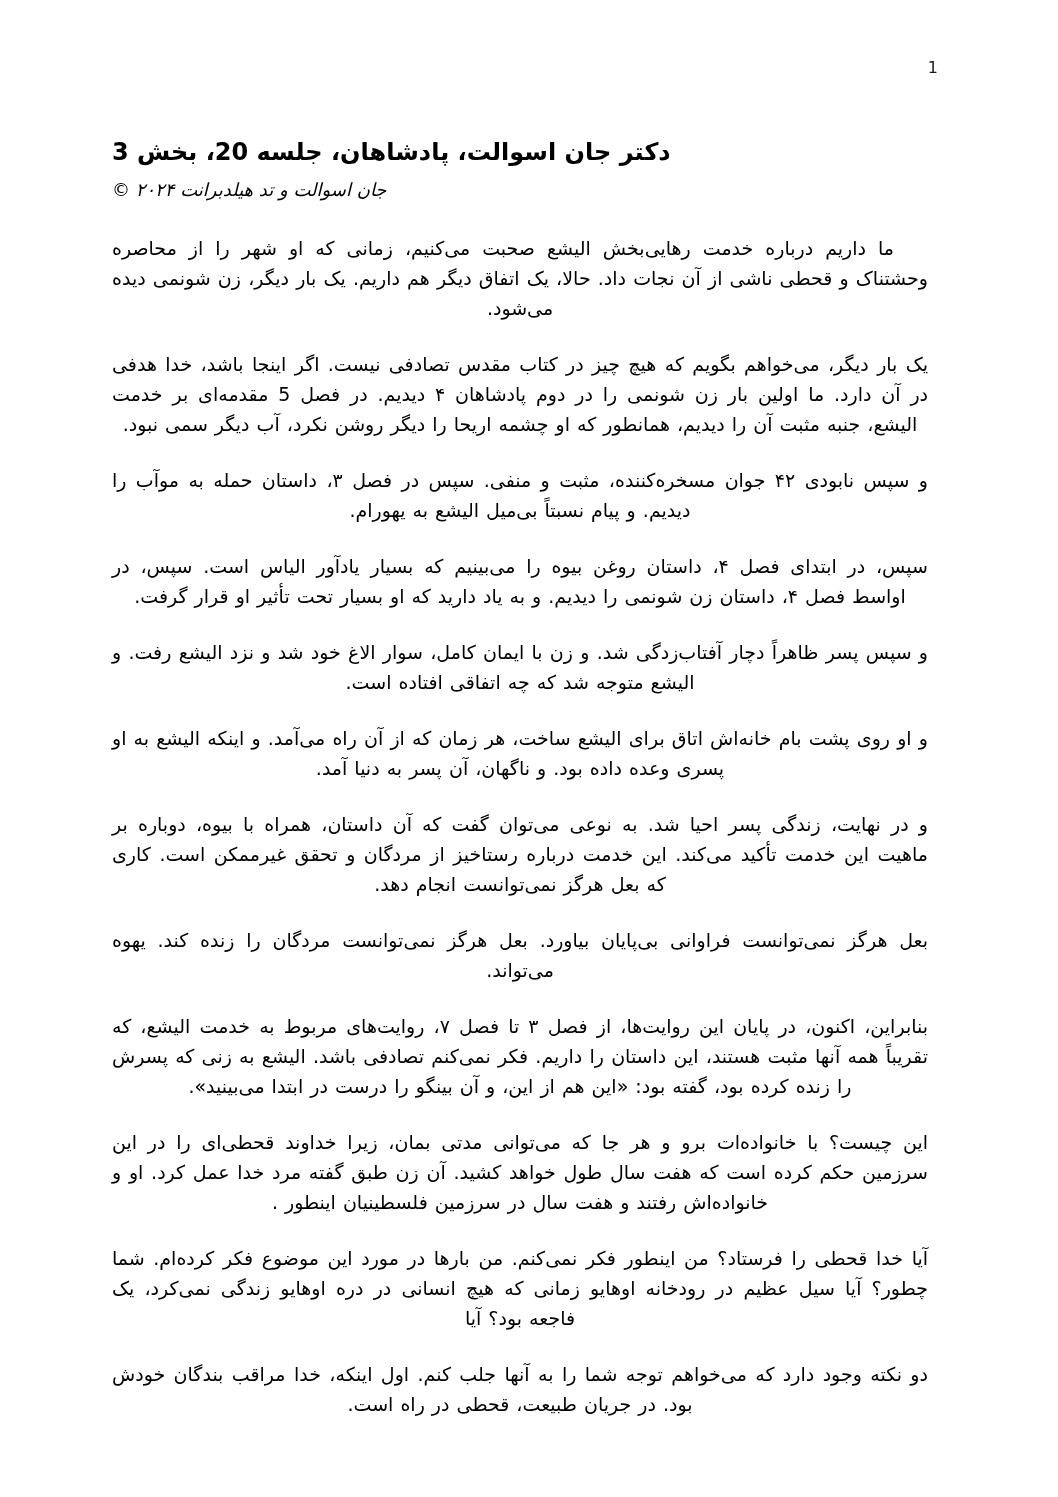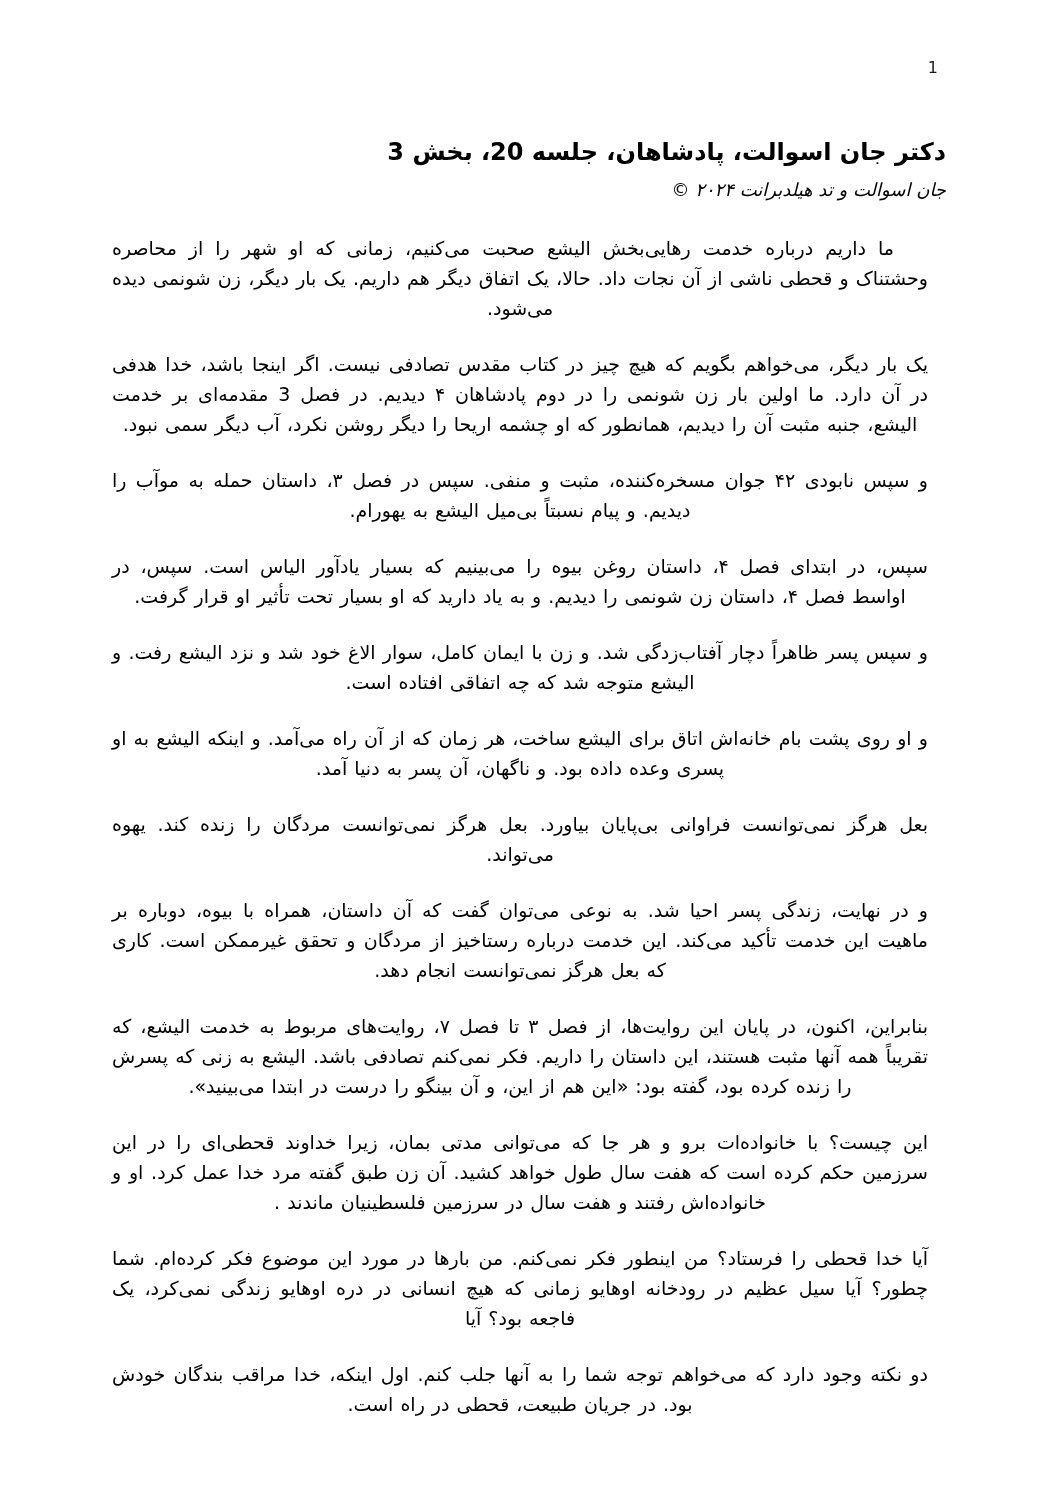--- a/index.html
+++ b/index.html
@@ -23,21 +23,21 @@
       position: absolute;
       top: 58px;
       right: 120px;
       direction: ltr;
       font-size: 16px;
       color: #1a1a1a;
       font-family: "DejaVu Sans", sans-serif;
     }
     header.doc-header {
       margin-top: 74px;
-      text-align: right;
+      text-align: left;
     }
     .doc-title-1, .doc-title-2 {
       margin: 0;
       font-size: 24px;
       font-weight: bold;
       line-height: 37px;
       color: #000000;
     }
     .doc-copyright {
       margin-top: 4px;
@@ -70,26 +70,26 @@
 
   <div class="page-number">1</div>
 
   <header class="doc-header">
     <h1 class="doc-title-1">دکتر جان اسوالت، پادشاهان، جلسه 20، بخش 3</h1>
     <div class="doc-copyright">جان اسوالت و تد هیلدبرانت ۲۰۲۴ ©</div>
   </header>
 
   <main class="doc-body">
     <p class="first-par">ما داریم درباره خدمت رهایی‌بخش الیشع صحبت می‌کنیم، زمانی که او شهر را از محاصره وحشتناک و قحطی ناشی از آن نجات داد. حالا، یک اتفاق دیگر هم داریم. یک بار دیگر، زن شونمی دیده می‌شود.</p>
-    <p>یک بار دیگر، می‌خواهم بگویم که هیچ چیز در کتاب مقدس تصادفی نیست. اگر اینجا باشد، خدا هدفی در آن دارد. ما اولین بار زن شونمی را در دوم پادشاهان ۴ دیدیم. در فصل 3 مقدمه‌ای بر خدمت الیشع، جنبه مثبت آن را دیدیم، همانطور که او چشمه اریحا را دیگر روشن نکرد، آب دیگر سمی نبود.</p>
+    <p>یک بار دیگر، می‌خواهم بگویم که هیچ چیز در کتاب مقدس تصادفی نیست. اگر اینجا باشد، خدا هدفی در آن دارد. ما اولین بار زن شونمی را در دوم پادشاهان ۴ دیدیم. در فصل 5 مقدمه‌ای بر خدمت الیشع، جنبه مثبت آن را دیدیم، همانطور که او چشمه اریحا را دیگر روشن نکرد، آب دیگر سمی نبود.</p>
     <p>و سپس نابودی ۴۲ جوان مسخره‌کننده، مثبت و منفی. سپس در فصل ۳، داستان حمله به موآب را دیدیم. و پیام نسبتاً بی‌میل الیشع به یهورام.</p>
     <p>سپس، در ابتدای فصل ۴، داستان روغن بیوه را می‌بینیم که بسیار یادآور الیاس است. سپس، در اواسط فصل ۴، داستان زن شونمی را دیدیم. و به یاد دارید که او بسیار تحت تأثیر او قرار گرفت.</p>
     <p>و سپس پسر ظاهراً دچار آفتاب‌زدگی شد. و زن با ایمان کامل، سوار الاغ خود شد و نزد الیشع رفت. و الیشع متوجه شد که چه اتفاقی افتاده است.</p>
     <p>و او روی پشت بام خانه‌اش اتاق برای الیشع ساخت، هر زمان که از آن راه می‌آمد. و اینکه الیشع به او پسری وعده داده بود. و ناگهان، آن پسر به دنیا آمد.</p>
+    <p>و در نهایت، زندگی پسر احیا شد. به نوعی می‌توان گفت که آن داستان، همراه با بیوه، دوباره بر ماهیت این خدمت تأکید می‌کند. این خدمت درباره رستاخیز از مردگان و تحقق غیرممکن است. کاری که بعل هرگز نمی‌توانست انجام دهد.</p>
     <p>بعل هرگز نمی‌توانست فراوانی بی‌پایان بیاورد. بعل هرگز نمی‌توانست مردگان را زنده کند. یهوه می‌تواند.</p>
-    <p>و در نهایت، زندگی پسر احیا شد. به نوعی می‌توان گفت که آن داستان، همراه با بیوه، دوباره بر ماهیت این خدمت تأکید می‌کند. این خدمت درباره رستاخیز از مردگان و تحقق غیرممکن است. کاری که بعل هرگز نمی‌توانست انجام دهد.</p>
     <p>بنابراین، اکنون، در پایان این روایت‌ها، از فصل ۳ تا فصل ۷، روایت‌های مربوط به خدمت الیشع، که تقریباً همه آنها مثبت هستند، این داستان را داریم. فکر نمی‌کنم تصادفی باشد. الیشع به زنی که پسرش را زنده کرده بود، گفته بود: «این هم از این، و آن بینگو را درست در ابتدا می‌بینید».</p>
-    <p>این چیست؟ با خانواده‌ات برو و هر جا که می‌توانی مدتی بمان، زیرا خداوند قحطی‌ای را در این سرزمین حکم کرده است که هفت سال طول خواهد کشید. آن زن طبق گفته مرد خدا عمل کرد. او و خانواده‌اش رفتند و هفت سال در سرزمین فلسطینیان ماندند .</p>
+    <p>این چیست؟ با خانواده‌ات برو و هر جا که می‌توانی مدتی بمان، زیرا خداوند قحطی‌ای را در این سرزمین حکم کرده است که هفت سال طول خواهد کشید. آن زن طبق گفته مرد خدا عمل کرد. او و خانواده‌اش رفتند و هفت سال در سرزمین فلسطینیان اینطور .</p>
     <p>آیا خدا قحطی را فرستاد؟ من اینطور فکر نمی‌کنم. من بارها در مورد این موضوع فکر کرده‌ام. شما چطور؟ آیا سیل عظیم در رودخانه اوهایو زمانی که هیچ انسانی در دره اوهایو زندگی نمی‌کرد، یک فاجعه بود؟ آیا</p>
     <p>دو نکته وجود دارد که می‌خواهم توجه شما را به آنها جلب کنم. اول اینکه، خدا مراقب بندگان خودش بود. در جریان طبیعت، قحطی در راه است.</p>
   </main>
 
 </div>
 
 </body></html>

